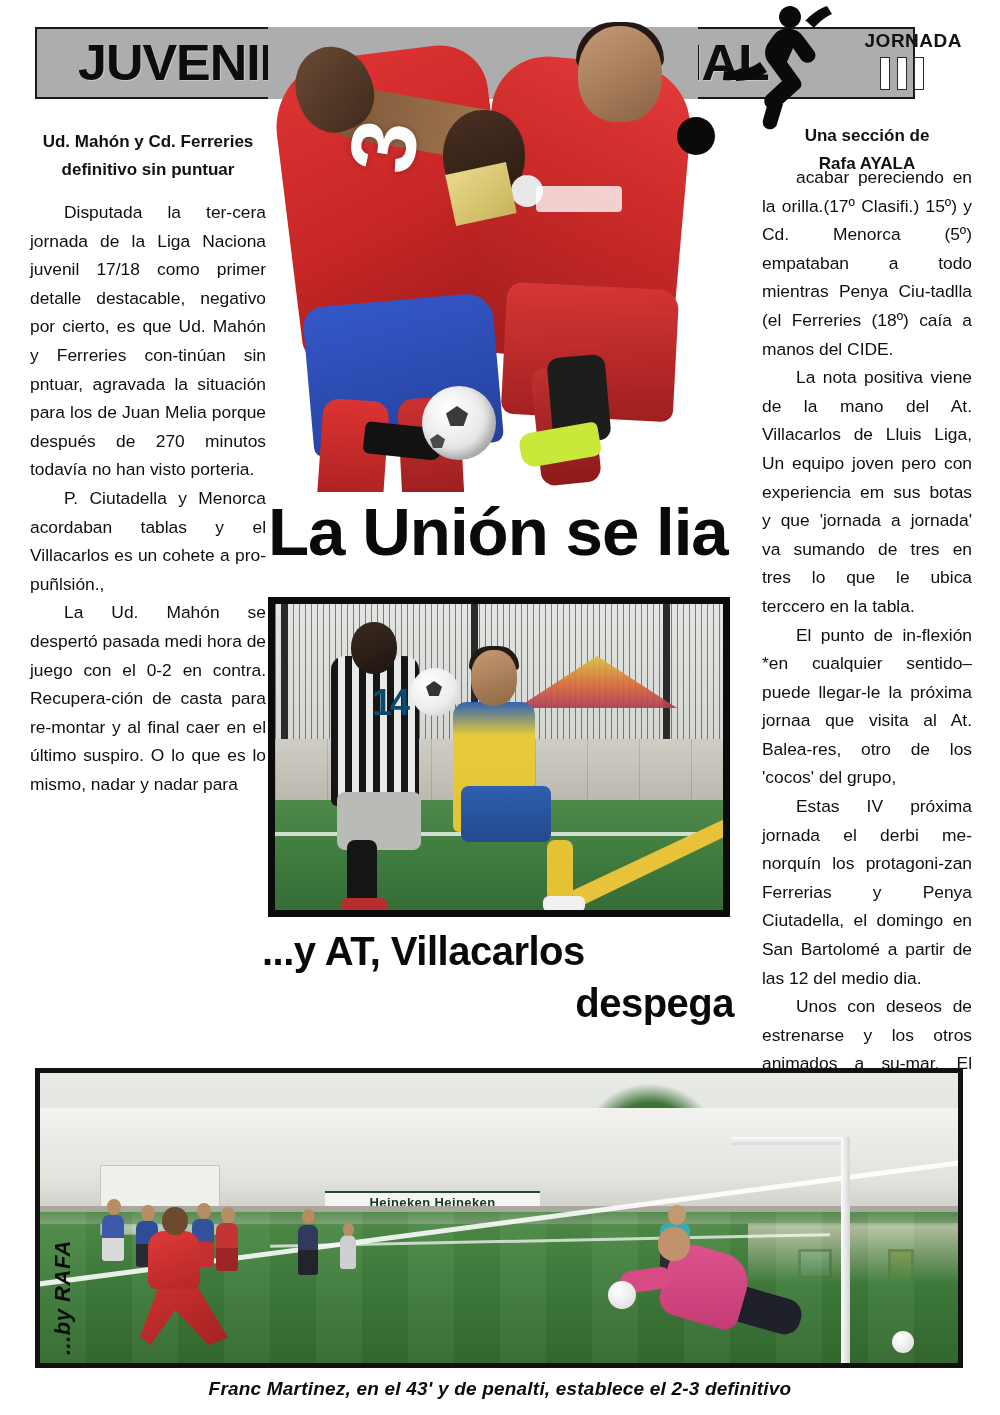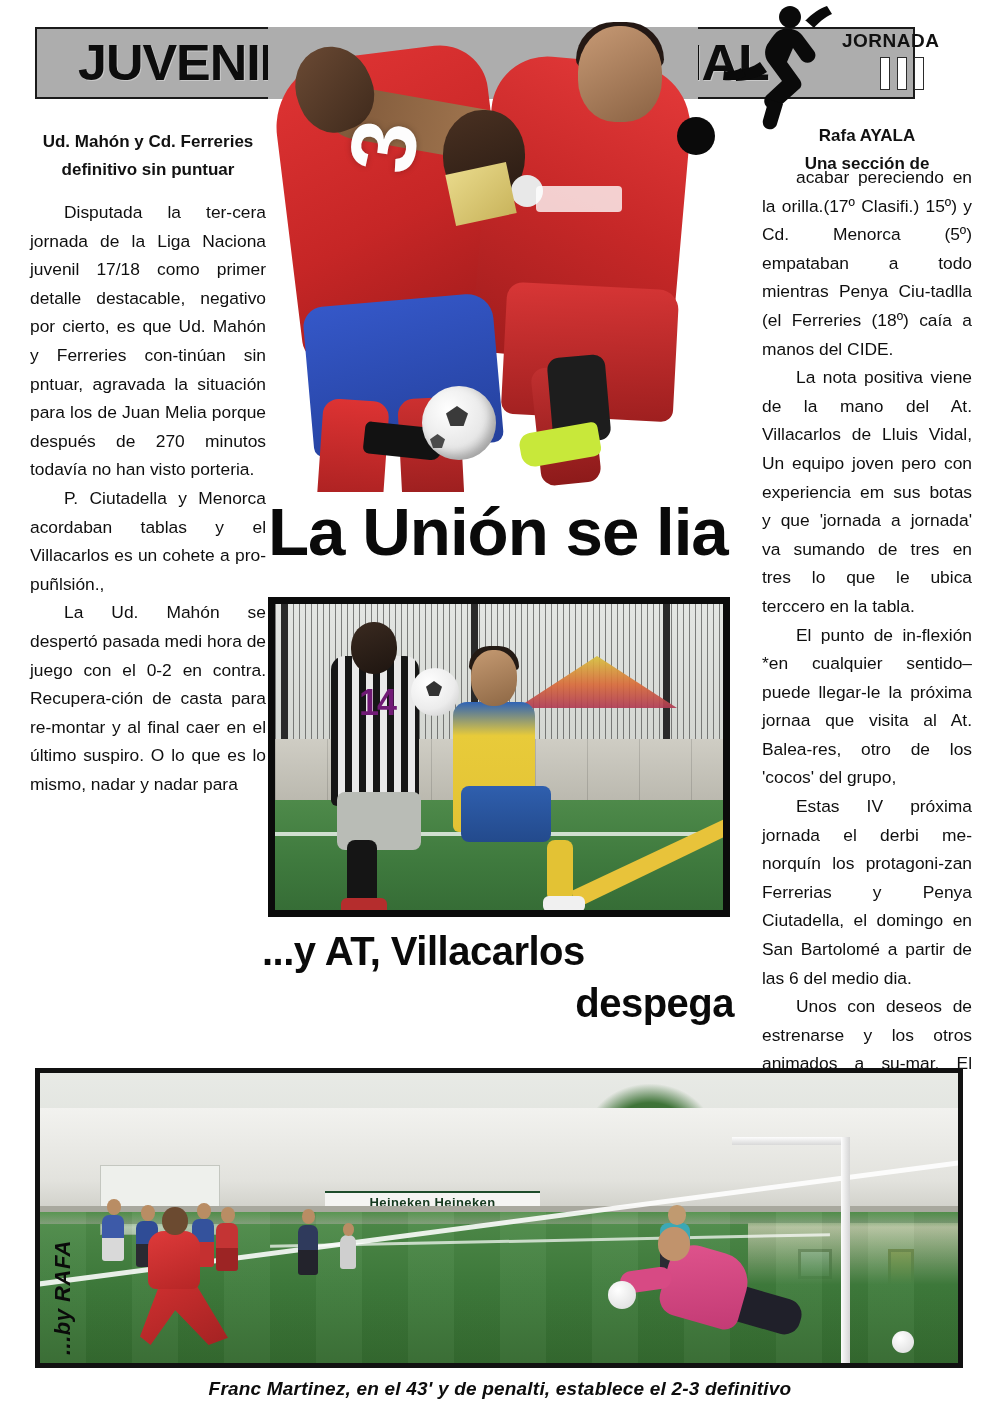--- a/index.html
+++ b/index.html
@@ -40,21 +40,21 @@
     transform-origin: left center;
     z-index: 3;
     text-shadow: 1px 1px 0 rgba(255,255,255,.35);
   }
   .jornada-box {
     position: absolute;
     right: 38px;
     top: 30px;
     width: 120px;
     z-index: 6;
-    text-align: left;
+    text-align: right;
   }
   .jornada-label {
     font-size: 19px;
     font-weight: bold;
     color: #111;
     letter-spacing: .5px;
     line-height: 22px;
   }
   .jornada-bars {
     margin-top: 5px;
@@ -280,22 +280,22 @@
   .pm-p1-body {
     position:absolute; left:56px; top:52px; width:88px; height:150px;
     background: repeating-linear-gradient(90deg,#161616 0 7px,#e9e9e9 7px 14px);
     border-radius: 14px 14px 6px 6px;
   }
   .pm-p1-head {
     position:absolute; left:76px; top:18px; width:46px; height:52px;
     background: linear-gradient(160deg,#3a2a20,#1e1510); border-radius:48%;
   }
   .pm-p1-num {
-    position:absolute; left:84px; top:78px; font-size:36px; font-weight:bold;
-    color:#701a75; letter-spacing:-2px;
+    position:absolute; left:97px; top:78px; font-size:36px; font-weight:bold;
+    color:#0c4a6e; letter-spacing:-2px;
   }
   .pm-p1-shorts {
     position:absolute; left:62px; top:188px; width:84px; height:58px;
     background:#b9bcb6; border-radius:8px;
   }
   .pm-p1-sock {
     position:absolute; left:72px; top:236px; width:30px; height:66px;
     background:#151515; border-radius:8px;
   }
   .pm-p1-boot {
@@ -523,35 +523,35 @@
   <div class="pt-bootB"></div>
   <div class="pt-ball"></div>
 </div>
 
 <div class="kicker-left">
   <div>Ud. Mahón y Cd. Ferreries</div>
   <div>definitivo sin puntuar</div>
 </div>
 
 <div class="kicker-right">
+  <div>Una sección de</div>
   <div>Rafa AYALA</div>
-  <div>Una sección de</div>
 </div>
 
 <div class="col col-left">
   <p>Disputada la ter-cera jornada de la Liga Naciona juvenil 17/18 como primer detalle destacable, negativo por cierto, es que Ud. Mahón y Ferreries con-tinúan sin pntuar, agravada la situación para los de Juan Melia porque después de 270 minutos todavía no han visto porteria.</p>
   <p>P. Ciutadella y Menorca acordaban tablas y el Villacarlos es un cohete a pro-puñlsión.,</p>
   <p>La Ud. Mahón se despertó pasada medi hora de juego con el 0-2 en contra. Recupera-ción de casta para re-montar y al final caer en el último suspiro. O lo que es lo mismo, nadar y nadar para</p>
 </div>
 
 <div class="col col-right">
   <p>acabar pereciendo en la orilla.(17º Clasifi.) 15º) y Cd. Menorca (5º) empataban a todo mientras Penya Ciu-tadlla (el Ferreries (18º) caía a manos del CIDE.</p>
-  <p>La nota positiva viene de la mano del At. Villacarlos de Lluis Vidal, Un equipo joven pero con experiencia em sus botas y que 'jornada a jornada' va sumando de tres en tres lo que le ubica terccero en la tabla.</p>
+  <p>La nota positiva viene de la mano del At. Villacarlos de Lluis Liga, Un equipo joven pero con experiencia em sus botas y que 'jornada a jornada' va sumando de tres en tres lo que le ubica terccero en la tabla.</p>
   <p>El punto de in-flexión *en cualquier sentido– puede llegar-le la próxima jornaa que visita al At. Balea-res, otro de los 'cocos' del grupo,</p>
-  <p>Estas IV próxima jornada el derbi me-norquín los protagoni-zan Ferrerias y Penya Ciutadella, el domingo en San Bartolomé a partir de las 6 del medio dia.</p>
+  <p>Estas IV próxima jornada el derbi me-norquín los protagoni-zan Ferrerias y Penya Ciutadella, el domingo en San Bartolomé a partir de las 12 del medio dia.</p>
   <p>Unos con deseos de estrenarse y los otros animados a su-mar. El pulsoserá inte-resante.</p>
 </div>
 
 <div class="headline-main">La Unión se lia</div>
 
 <div class="photo-mid">
   <div class="pm-fence"></div>
   <div class="pm-post" style="left:6px;"></div>
   <div class="pm-post" style="left:196px;"></div>
   <div class="pm-post" style="left:388px;"></div>

